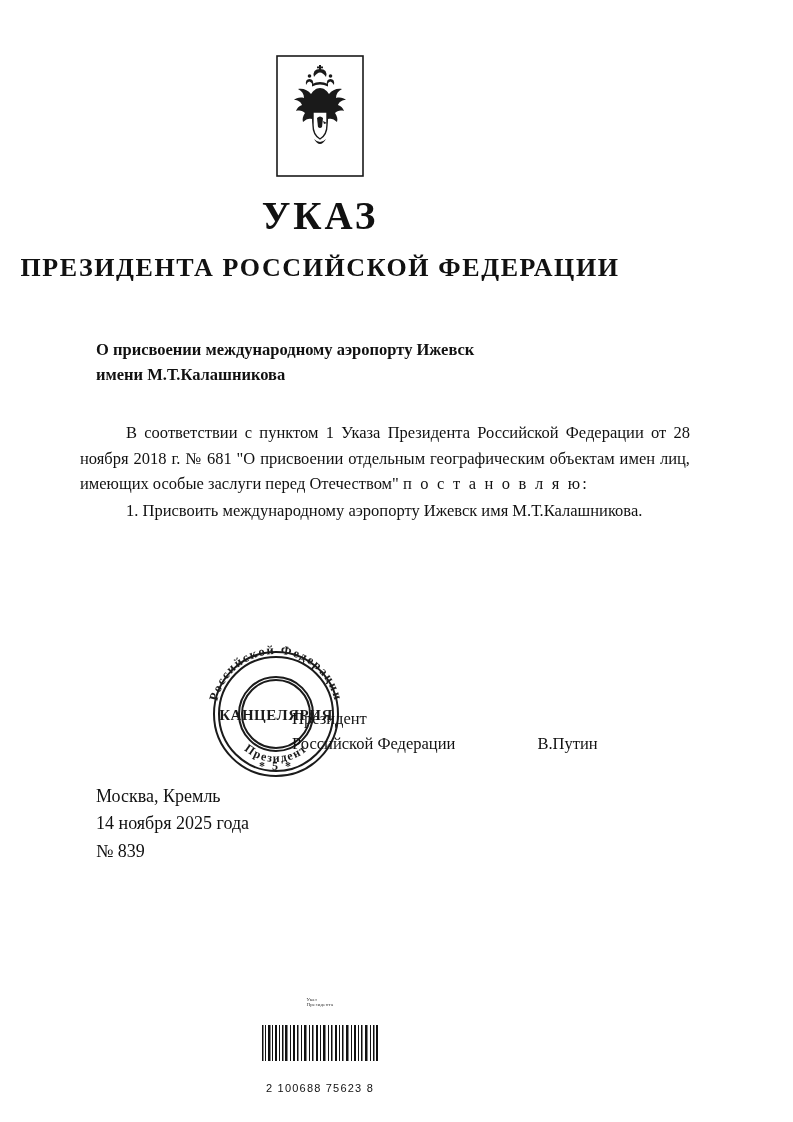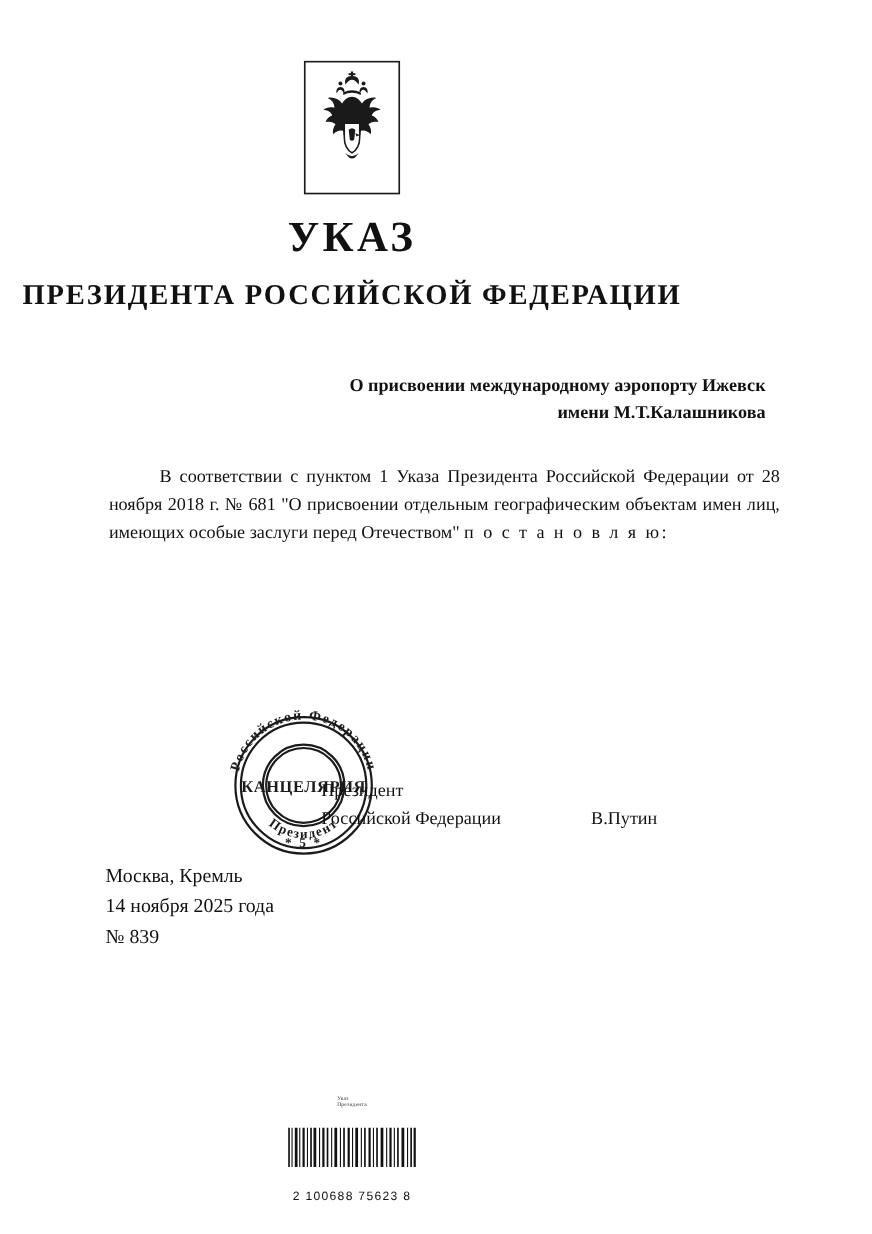--- a/index.html
+++ b/index.html
@@ -57,31 +57,31 @@
     font-size: 26px;
     font-weight: bold;
     letter-spacing: 1.6px;
   }
 
   .doc-heading {
     position: absolute;
     top: 338px;
     left: 96px;
     width: 600px;
-    text-align: right;
+    text-align: left;
     font-size: 16.5px;
     font-weight: bold;
     line-height: 1.5;
   }
 
   
   .body-block {
     position: absolute;
     top: 420px;
-    left: 99px;
+    left: 80px;
     width: 610px;
     font-size: 16.5px;
     line-height: 1.56;
   }
   .para {
     margin: 0 0 1px 0;
     text-align: justify;
     text-indent: 46px;
   }
   .spaced {
@@ -210,20 +210,21 @@
     <div class="doc-subtitle">ПРЕЗИДЕНТА РОССИЙСКОЙ ФЕДЕРАЦИИ</div>
   </div>
 
   <div class="doc-heading">
     <div>О присвоении международному аэропорту Ижевск</div>
     <div>имени М.Т.Калашникова</div>
   </div>
 
   <div class="body-block">
     <p class="para"><span>В соответствии с пунктом 1 Указа Президента Российской Федерации от 28 ноября 2018 г. № 681 "О присвоении отдельным географическим объектам имен лиц, имеющих особые заслуги перед Отечеством"</span> <span class="spaced">п о с т а н о в л я ю:</span></p>
+    <p class="para">1. Присвоить международному аэропорту Ижевск имя М.Т.Калашникова.</p>
   </div>
 
   <div class="stamp">
     <svg viewBox="0 0 168 168" width="168" height="168" xmlns="http://www.w3.org/2000/svg">
       <defs>
         <path id="outerArc" d="M 24,84 A 60,60 0 1 1 144,84" fill="none"></path>
         <path id="innerArcBottom" d="M 36,84 A 48,48 0 1 0 132,84" fill="none"></path>
       </defs>
       <g fill="none" stroke="#1b1b1b" stroke-width="2">
         <circle cx="84" cy="84" r="62"></circle>

